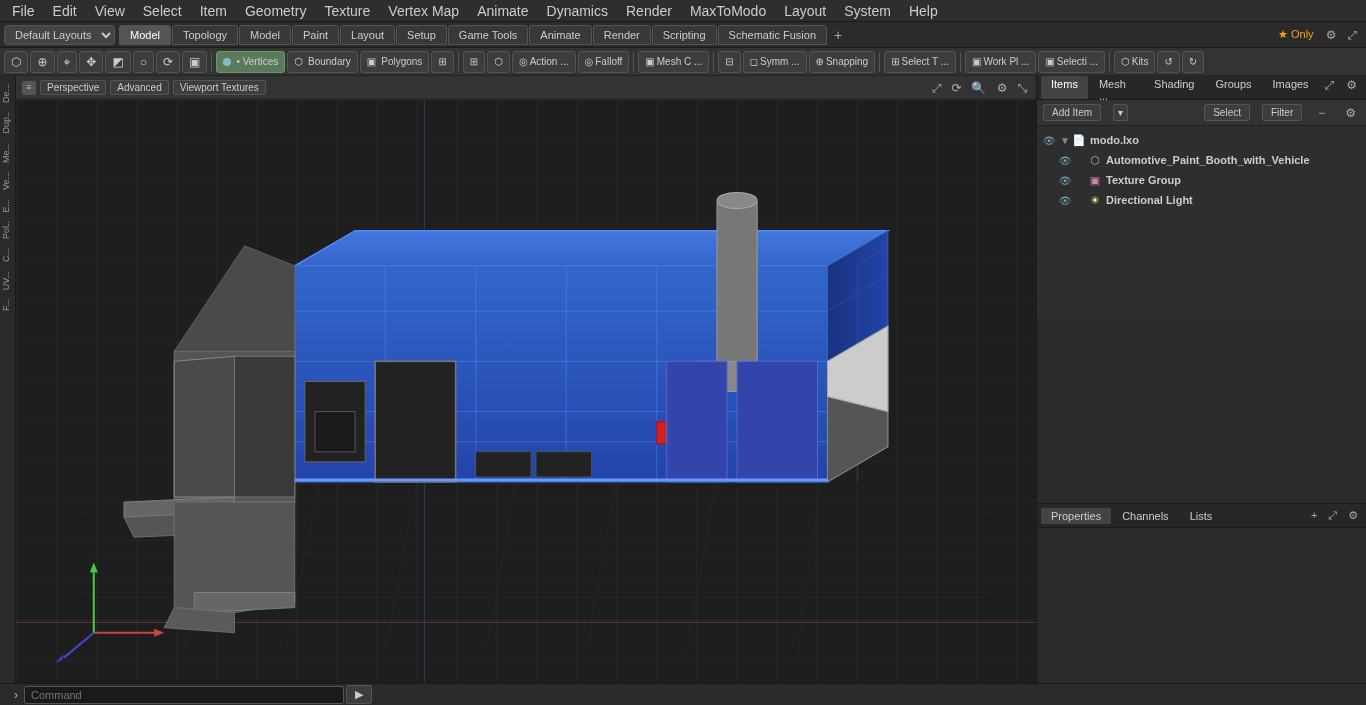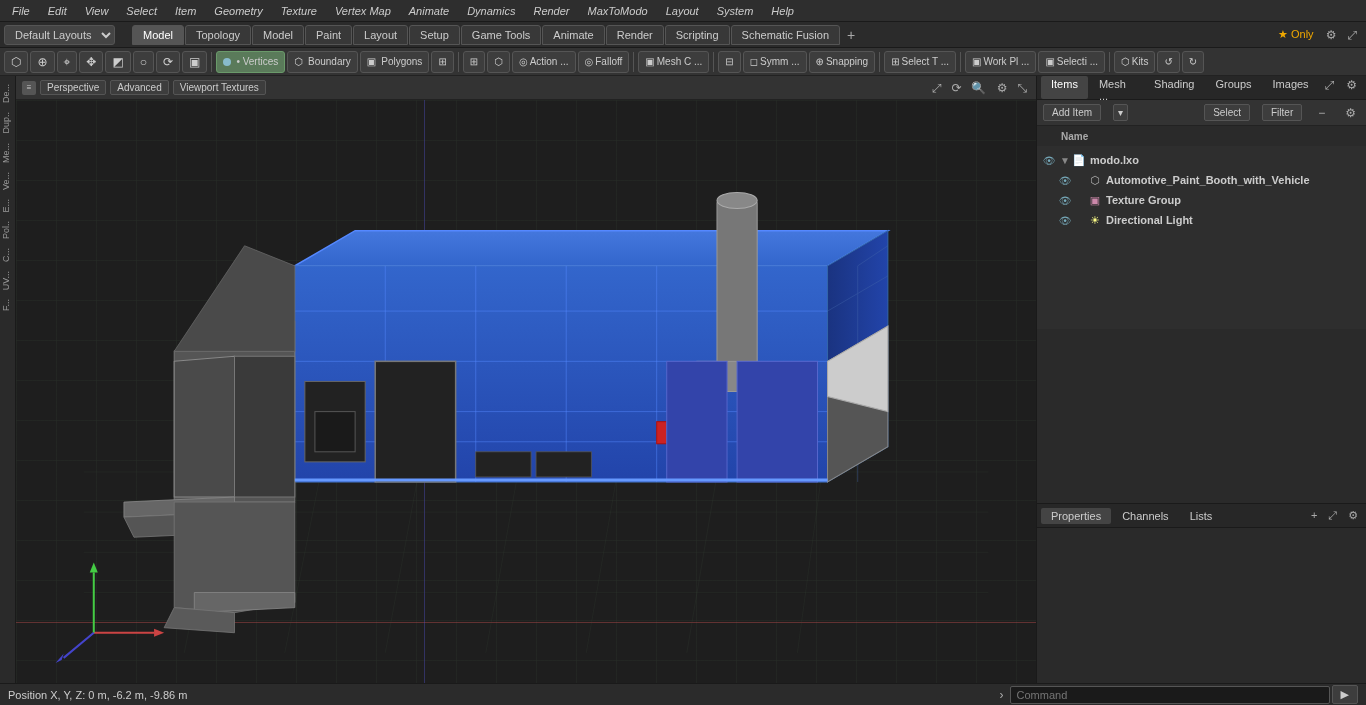--- a/index.html
+++ b/index.html
@@ -19,46 +19,45 @@
       display: flex;
       align-items: center;
       height: 22px;
       background: #2e2e2e;
       border-bottom: 1px solid #1a1a1a;
       padding: 0 4px;
       gap: 2px;
     }
     .menu-item {
       padding: 2px 8px;
-      font-size: 11px;
+      font-size: 14px;
       color: #ccc;
       cursor: pointer;
       border-radius: 2px;
-      font-style: italic;
     }
 
     
     #layout-bar {
       display: flex;
       align-items: center;
       height: 26px;
       background: #2b2b2b;
       border-bottom: 1px solid #1a1a1a;
       padding: 0 4px;
       gap: 1px;
     }
     .layout-dropdown {
       background: #444;
       color: #ccc;
       border: 1px solid #555;
       font-size: 11px;
       padding: 2px 6px;
       border-radius: 3px;
       cursor: pointer;
-      margin-right: 16px;
+      margin-right: 3px;
     }
     .layout-tab {
       padding: 3px 10px;
       font-size: 11px;
       color: #ccc;
       cursor: pointer;
       background: #383838;
       border: 1px solid #555;
       border-radius: 3px 3px 0 0;
     }
@@ -780,24 +779,20 @@
     <div id="items-header">
       <div class="items-btn">Add Item</div>
       <div class="items-dropdown">▾</div>
       <div class="items-spacer"></div>
       <div class="items-btn">Select</div>
       <div class="items-btn">Filter</div>
       <div class="items-extra-btn">−</div>
       <div class="items-extra-btn">⚙</div>
     </div>
 
-    <div class="tree-header-row">
-      <div class="tree-eye" style="opacity:0;"></div>
-      <span>Name</span>
-    </div>
 
     <div id="items-tree">
 
       <div class="tree-item">
         <div class="tree-eye">👁</div>
         <div class="tree-arrow">▼</div>
         <div class="tree-icon" style="color:#8bc;">📄</div>
         <div class="tree-label">modo.lxo</div>
       </div>
 
@@ -835,22 +830,18 @@
           <div class="rb-icon-btn">⤢</div>
           <div class="rb-icon-btn">⚙</div>
         </div>
       </div>
       <div id="right-bottom-content"></div>
     </div>
   </div>
 </div>
 
 <div id="bottom-bar">
-  <span class="bottom-position">
-    <span>Position X, Y, Z:</span>
-    <span>0 m, -6.2 m, -9.86 m</span>
-  </span>
   <div class="bottom-arrow">›</div>
   <div id="command-input-wrap">
     <input type="text" id="command-input" placeholder="Command" style="">
   </div>
   <button class="bottom-run-btn">▶</button>
 </div>
 
 </body></html>

